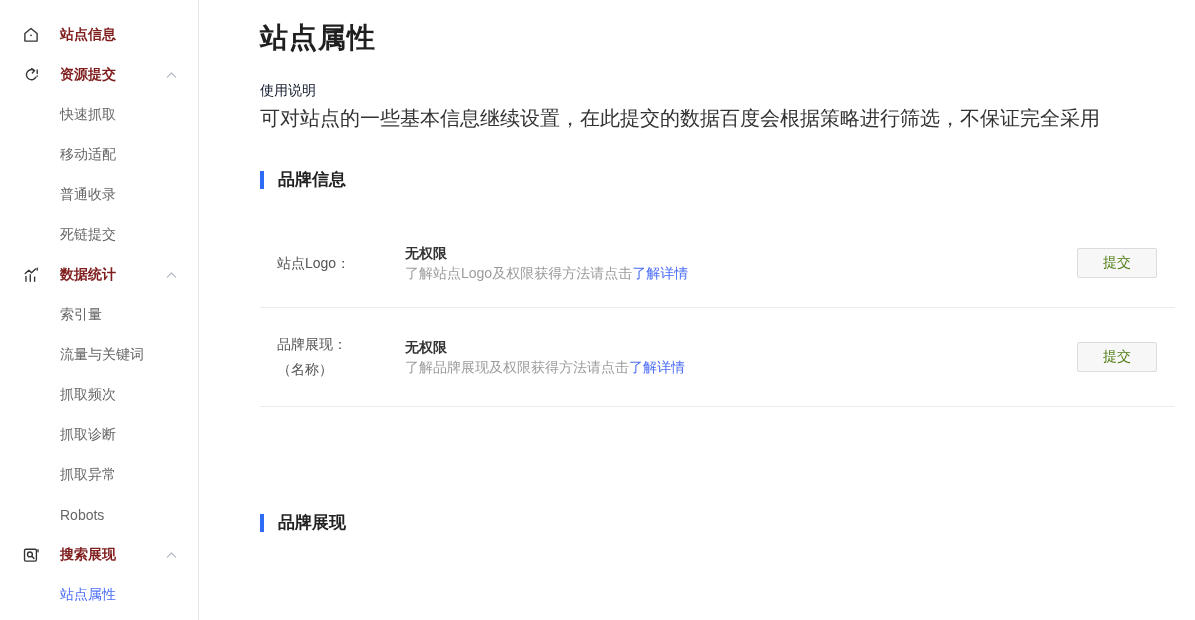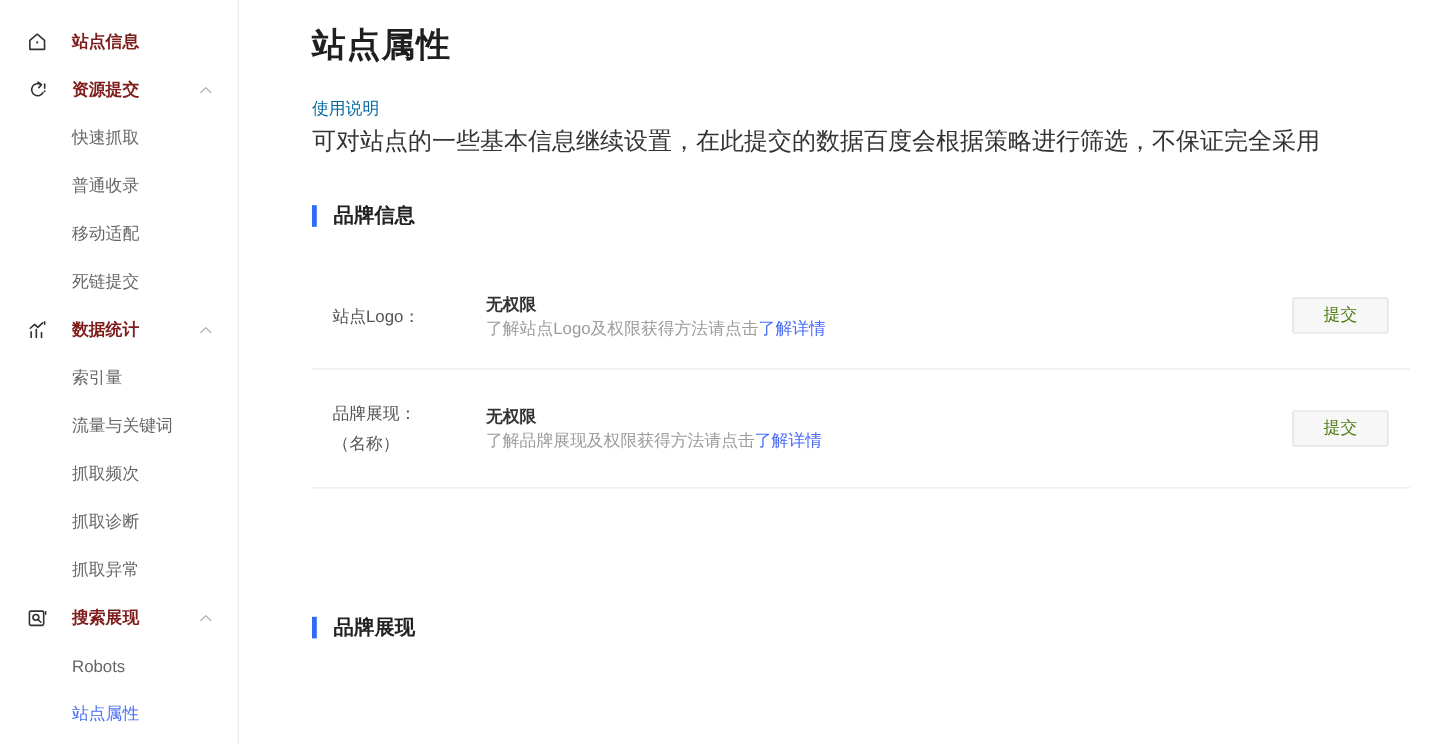--- a/index.html
+++ b/index.html
@@ -18,21 +18,21 @@
   .side-item{height:40px;display:flex;align-items:center;cursor:pointer;}
   .side-icon{width:18px;height:18px;margin-left:22px;display:inline-flex;align-items:center;justify-content:center;}
   .side-label{margin-left:20px;font-size:14px;color:#666;white-space:nowrap;}
   .side-item.top .side-label{color:#7f1d1d;font-weight:bold;}
   .side-item.active .side-label{color:var(--accent);}
   .chev{margin-left:auto;margin-right:21px;display:inline-flex;}
 
   
   .main{flex:1;box-sizing:border-box;padding:18px 20px 0 61px;}
   .page-title{margin:0;font-size:28px;line-height:40px;color:#1f1f1f;font-weight:bold;letter-spacing:1px;}
-  .usage-label{margin-top:22px;font-size:14px;color:#0369a1;line-height:20px;}
+  .usage-label{margin-top:22px;font-size:14px;color:#0f172a;line-height:20px;}
   .usage-desc{margin-top:8px;font-size:20px;color:#333;line-height:20px;}
 
   .section-header{margin-top:40px;display:flex;align-items:center;}
   .section-header.basic{margin-top:104px;}
   .section-bar{width:4px;height:18px;background:var(--section-bar);margin-right:14px;}
   .section-title{font-size:17px;font-weight:bold;color:#222;}
 
   .rows{margin-top:28px;}
   .info-row{display:flex;align-items:center;border-bottom:1px solid #ebebeb;padding:24px 0;}
   .row-label{width:145px;min-width:145px;box-sizing:border-box;padding-left:17px;
@@ -77,25 +77,25 @@
             <path d="M1.5 6.3 L6 1.9 L10.5 6.3"></path>
           </svg>
         </span>
       </div>
       <div class="side-item sub">
         <span class="side-icon"></span>
         <span class="side-label">快速抓取</span>
       </div>
       <div class="side-item sub">
         <span class="side-icon"></span>
+        <span class="side-label">移动适配</span>
+      </div>
+      <div class="side-item sub">
+        <span class="side-icon"></span>
         <span class="side-label">普通收录</span>
-      </div>
-      <div class="side-item sub">
-        <span class="side-icon"></span>
-        <span class="side-label">移动适配</span>
       </div>
       <div class="side-item sub">
         <span class="side-icon"></span>
         <span class="side-label">死链提交</span>
       </div>
       <div class="side-item top">
         <span class="side-icon">
           <svg viewBox="0 0 20 20" width="18" height="18" fill="none" stroke="#333" stroke-width="1.5" stroke-linecap="round">
             <path d="M4.4 17 V11.6"></path>
             <path d="M9.2 17 V9.6"></path>
@@ -124,39 +124,39 @@
         <span class="side-label">抓取频次</span>
       </div>
       <div class="side-item sub">
         <span class="side-icon"></span>
         <span class="side-label">抓取诊断</span>
       </div>
       <div class="side-item sub">
         <span class="side-icon"></span>
         <span class="side-label">抓取异常</span>
       </div>
+      <div class="side-item sub">
+        <span class="side-icon"></span>
+        <span class="side-label">Robots</span>
+      </div>
       <div class="side-item top">
         <span class="side-icon">
           <svg viewBox="0 0 20 20" width="18" height="18" fill="none" stroke="#333" stroke-width="1.5">
             <rect x="2.8" y="3.6" width="13.2" height="13.2" rx="1.4"></rect>
             <circle cx="8.8" cy="9.4" r="2.7"></circle>
             <path d="M10.9 11.5 L13.3 13.9" stroke-linecap="round"></path>
             <path d="M17.8 4.2 v2.2" stroke-linecap="round"></path>
           </svg>
         </span>
         <span class="side-label">搜索展现</span>
         <span class="chev">
           <svg viewBox="0 0 12 8" width="11" height="8" fill="none" stroke="#b4bac6" stroke-width="1.4" stroke-linecap="round" stroke-linejoin="round">
             <path d="M1.5 6.3 L6 1.9 L10.5 6.3"></path>
           </svg>
         </span>
-      </div>
-      <div class="side-item sub">
-        <span class="side-icon"></span>
-        <span class="side-label">Robots</span>
       </div>
       <div class="side-item sub active">
         <span class="side-icon"></span>
         <span class="side-label">站点属性</span>
       </div>
     </nav>
 
   <main class="main">
     <h1 class="page-title">站点属性</h1>
     <div class="usage-label">使用说明</div>

